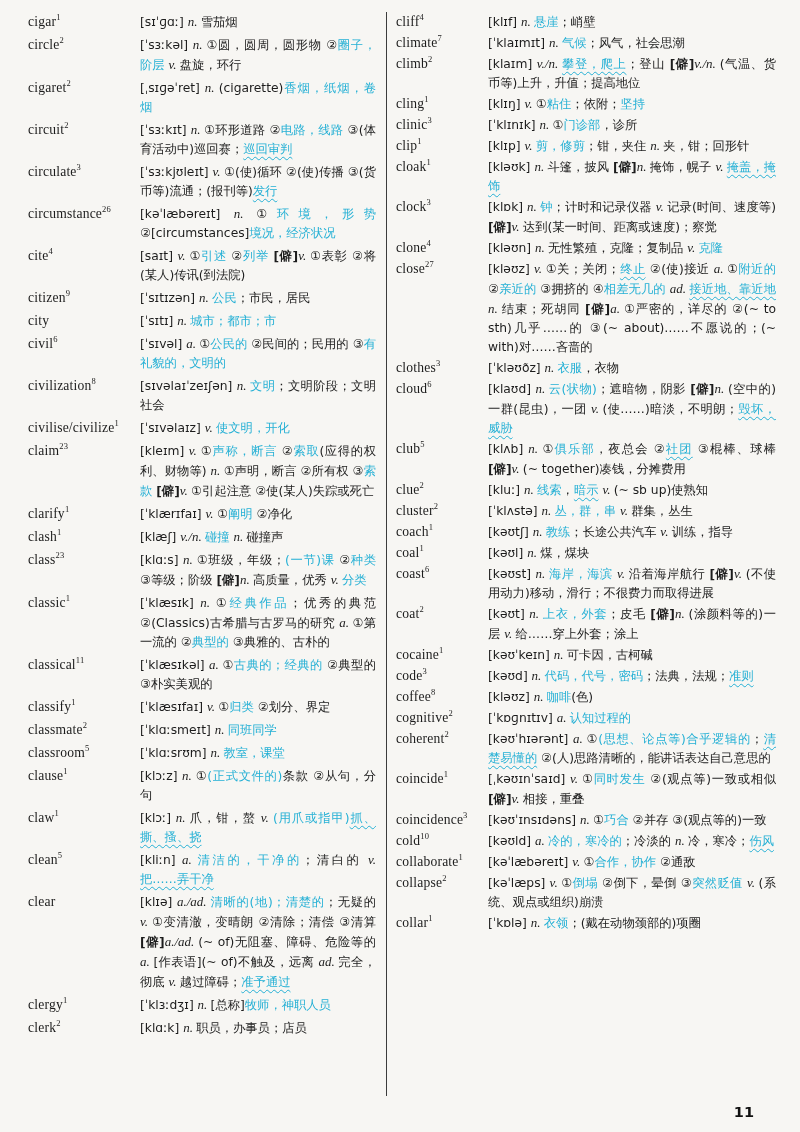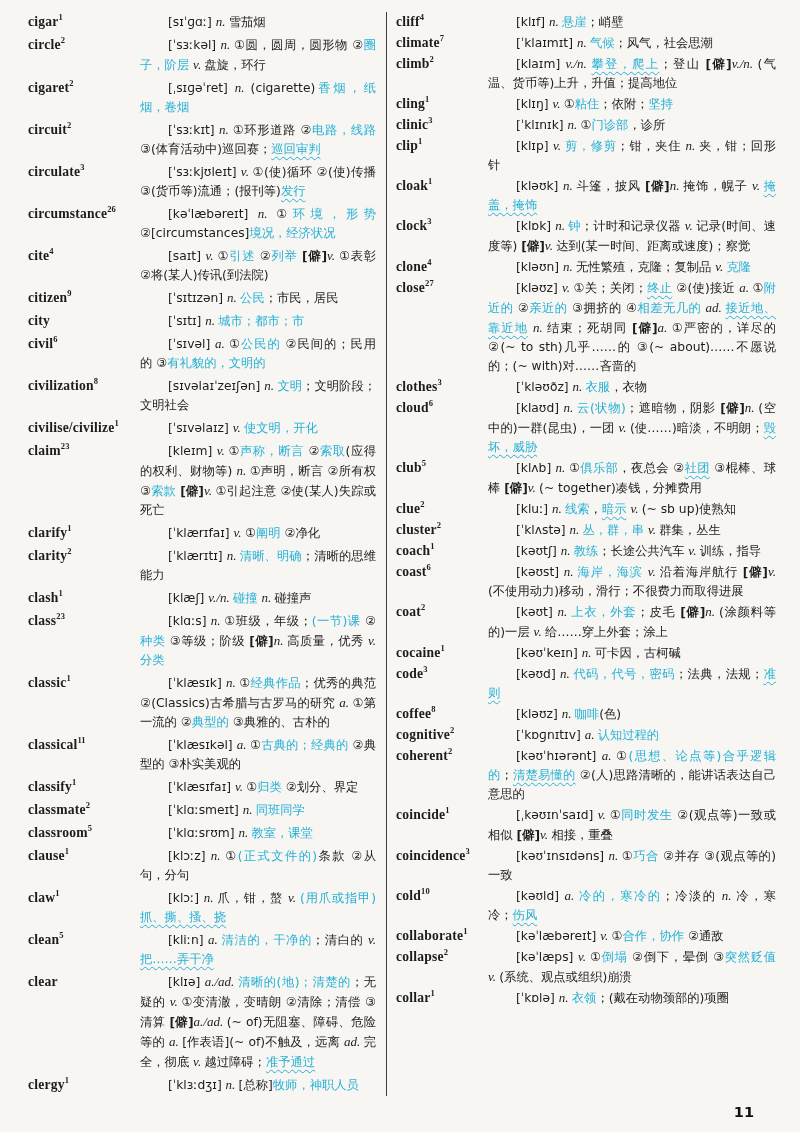--- a/index.html
+++ b/index.html
@@ -23,26 +23,26 @@
   .entry{
     font-size:12.3px;line-height:19px;
     padding-left:var(--ind);text-indent:calc(-1 * var(--ind));
     text-align:justify;
   }
   .col-left .entry{margin-bottom:3px;}
   .col-right .entry{margin-bottom:1px;}
   .hw{
     display:inline-block;min-width:var(--ind);text-indent:0;
     font-family:"Liberation Serif","DejaVu Serif",serif;
-    font-weight:bold;font-size:13.6px;letter-spacing:.2px;
+    font-weight:normal;font-size:13.6px;letter-spacing:.2px;
     vertical-align:baseline;box-sizing:border-box;padding-right:4px;
   }
   .hw sup{font-size:8.5px;vertical-align:super;line-height:0;}
   .body{}
-  .ph{color:var(--ink);margin-left:28px;}
+  .ph{color:var(--ink);}
   .pos{font-style:italic;font-family:"Liberation Serif","DejaVu Serif",serif;font-size:13px;}
   .txt{color:var(--ink);}
   .hl{color:var(--hl);}
   .hlw{color:var(--hl);text-decoration:underline wavy;text-decoration-thickness:1px;text-underline-offset:3px;}
   .rare{font-weight:bold;}
   .pagenum{
     position:absolute;right:46px;bottom:12px;
     font-weight:bold;font-size:14.5px;color:#111;
     font-family:"DejaVu Sans",sans-serif;
   }
@@ -60,21 +60,20 @@
         <div class="entry"><span class="hw">circulate<sup>3</sup></span><span class="body"><span class="ph">[ˈsɜːkjʊleɪt] </span><span class="pos">v. </span><span class="txt">①(使)循环 ②(使)传播 ③(货币等)流通；(报刊等)</span><span class="hlw">发行</span></span></div>
         <div class="entry"><span class="hw">circumstance<sup>26</sup></span><span class="body"><span class="ph">[kəˈlæbəreɪt] </span><span class="pos">n. </span><span class="txt">①</span><span class="hl">环境，形势</span><span class="txt"> ②[circumstances]</span><span class="hl">境况，经济状况</span></span></div>
         <div class="entry"><span class="hw">cite<sup>4</sup></span><span class="body"><span class="ph">[saɪt] </span><span class="pos">v. </span><span class="txt">①</span><span class="hl">引述</span><span class="txt"> ②</span><span class="hl">列举</span><span class="txt"> </span><span class="rare">[僻]</span><span class="pos">v. </span><span class="txt">①表彰 ②将(某人)传讯(到法院)</span></span></div>
         <div class="entry"><span class="hw">citizen<sup>9</sup></span><span class="body"><span class="ph">[ˈsɪtɪzən] </span><span class="pos">n. </span><span class="hl">公民</span><span class="txt">；市民，居民</span></span></div>
         <div class="entry"><span class="hw">city</span><span class="body"><span class="ph">[ˈsɪtɪ] </span><span class="pos">n. </span><span class="hl">城市；都市；市</span></span></div>
         <div class="entry"><span class="hw">civil<sup>6</sup></span><span class="body"><span class="ph">[ˈsɪvəl] </span><span class="pos">a. </span><span class="txt">①</span><span class="hl">公民的</span><span class="txt"> ②民间的；民用的 ③</span><span class="hl">有礼貌的，文明的</span></span></div>
         <div class="entry"><span class="hw">civilization<sup>8</sup></span><span class="body"><span class="ph">[sɪvəlaɪˈzeɪʃən] </span><span class="pos">n. </span><span class="hl">文明</span><span class="txt">；文明阶段；文明社会</span></span></div>
         <div class="entry"><span class="hw">civilise/civilize<sup>1</sup></span><span class="body"><span class="ph">[ˈsɪvəlaɪz] </span><span class="pos">v. </span><span class="hl">使文明，开化</span></span></div>
         <div class="entry"><span class="hw">claim<sup>23</sup></span><span class="body"><span class="ph">[kleɪm] </span><span class="pos">v. </span><span class="txt">①</span><span class="hl">声称，断言</span><span class="txt"> ②</span><span class="hl">索取</span><span class="txt">(应得的权利、财物等) </span><span class="pos">n. </span><span class="txt">①声明，断言 ②所有权 ③</span><span class="hl">索款</span><span class="txt"> </span><span class="rare">[僻]</span><span class="pos">v. </span><span class="txt">①引起注意 ②使(某人)失踪或死亡</span></span></div>
         <div class="entry"><span class="hw">clarify<sup>1</sup></span><span class="body"><span class="ph">[ˈklærɪfaɪ] </span><span class="pos">v. </span><span class="txt">①</span><span class="hl">阐明</span><span class="txt"> ②净化</span></span></div>
-        <div class="entry"><span class="hw">clarity<sup>2</sup></span><span class="body"><span class="ph">[ˈklærɪtɪ] </span><span class="pos">n. </span><span class="hl">清晰、明确</span><span class="txt">；清晰的思维能力</span></span></div>
         <div class="entry"><span class="hw">clash<sup>1</sup></span><span class="body"><span class="ph">[klæʃ] </span><span class="pos">v./n. </span><span class="hl">碰撞</span><span class="txt"> </span><span class="pos">n. </span><span class="txt">碰撞声</span></span></div>
         <div class="entry"><span class="hw">class<sup>23</sup></span><span class="body"><span class="ph">[klɑːs] </span><span class="pos">n. </span><span class="txt">①班级，年级；</span><span class="hl">(一节)课</span><span class="txt"> ②</span><span class="hl">种类</span><span class="txt"> ③等级；阶级 </span><span class="rare">[僻]</span><span class="pos">n. </span><span class="txt">高质量，优秀 </span><span class="pos">v. </span><span class="hl">分类</span></span></div>
         <div class="entry"><span class="hw">classic<sup>1</sup></span><span class="body"><span class="ph">[ˈklæsɪk] </span><span class="pos">n. </span><span class="txt">①</span><span class="hl">经典作品</span><span class="txt">；优秀的典范 ②(Classics)古希腊与古罗马的研究 </span><span class="pos">a. </span><span class="txt">①第一流的 ②</span><span class="hl">典型的</span><span class="txt"> ③典雅的、古朴的</span></span></div>
         <div class="entry"><span class="hw">classical<sup>11</sup></span><span class="body"><span class="ph">[ˈklæsɪkəl] </span><span class="pos">a. </span><span class="txt">①</span><span class="hl">古典的；经典的</span><span class="txt"> ②典型的 ③朴实美观的</span></span></div>
         <div class="entry"><span class="hw">classify<sup>1</sup></span><span class="body"><span class="ph">[ˈklæsɪfaɪ] </span><span class="pos">v. </span><span class="txt">①</span><span class="hl">归类</span><span class="txt"> ②划分、界定</span></span></div>
         <div class="entry"><span class="hw">classmate<sup>2</sup></span><span class="body"><span class="ph">[ˈklɑːsmeɪt] </span><span class="pos">n. </span><span class="hl">同班同学</span></span></div>
         <div class="entry"><span class="hw">classroom<sup>5</sup></span><span class="body"><span class="ph">[ˈklɑːsrʊm] </span><span class="pos">n. </span><span class="hl">教室，课堂</span></span></div>
         <div class="entry"><span class="hw">clause<sup>1</sup></span><span class="body"><span class="ph">[klɔːz] </span><span class="pos">n. </span><span class="txt">①</span><span class="hl">(正式文件的)</span><span class="txt">条款 ②从句，分句</span></span></div>
         <div class="entry"><span class="hw">claw<sup>1</sup></span><span class="body"><span class="ph">[klɔː] </span><span class="pos">n. </span><span class="txt">爪，钳，螯 </span><span class="pos">v. </span><span class="hl">(用爪或指甲)</span><span class="hlw">抓、撕、搔、挠</span></span></div>
         <div class="entry"><span class="hw">clean<sup>5</sup></span><span class="body"><span class="ph">[kliːn] </span><span class="pos">a. </span><span class="hl">清洁的，干净的</span><span class="txt">；清白的 </span><span class="pos">v. </span><span class="hlw">把……弄干净</span></span></div>
@@ -93,20 +92,21 @@
         <div class="entry"><span class="hw">cloak<sup>1</sup></span><span class="body"><span class="ph">[kləʊk] </span><span class="pos">n. </span><span class="txt">斗篷，披风 </span><span class="rare">[僻]</span><span class="pos">n. </span><span class="txt">掩饰，幌子 </span><span class="pos">v. </span><span class="hlw">掩盖，掩饰</span></span></div>
         <div class="entry"><span class="hw">clock<sup>3</sup></span><span class="body"><span class="ph">[klɒk] </span><span class="pos">n. </span><span class="hl">钟</span><span class="txt">；计时和记录仪器 </span><span class="pos">v. </span><span class="txt">记录(时间、速度等) </span><span class="rare">[僻]</span><span class="pos">v. </span><span class="txt">达到(某一时间、距离或速度)；察觉</span></span></div>
         <div class="entry"><span class="hw">clone<sup>4</sup></span><span class="body"><span class="ph">[kləʊn] </span><span class="pos">n. </span><span class="txt">无性繁殖，克隆；复制品 </span><span class="pos">v. </span><span class="hl">克隆</span></span></div>
         <div class="entry"><span class="hw">close<sup>27</sup></span><span class="body"><span class="ph">[kləʊz] </span><span class="pos">v. </span><span class="txt">①关；关闭；</span><span class="hlw">终止</span><span class="txt"> ②(使)接近 </span><span class="pos">a. </span><span class="txt">①</span><span class="hl">附近的</span><span class="txt"> ②</span><span class="hl">亲近的</span><span class="txt"> ③拥挤的 ④</span><span class="hl">相差无几的</span><span class="txt"> </span><span class="pos">ad. </span><span class="hlw">接近地、靠近地</span><span class="txt"> </span><span class="pos">n. </span><span class="txt">结束；死胡同 </span><span class="rare">[僻]</span><span class="pos">a. </span><span class="txt">①严密的，详尽的 ②(~ to sth)几乎……的 ③(~ about)……不愿说的；(~ with)对……吝啬的</span></span></div>
         <div class="entry"><span class="hw">clothes<sup>3</sup></span><span class="body"><span class="ph">[ˈkləʊðz] </span><span class="pos">n. </span><span class="hl">衣服</span><span class="txt">，衣物</span></span></div>
         <div class="entry"><span class="hw">cloud<sup>6</sup></span><span class="body"><span class="ph">[klaʊd] </span><span class="pos">n. </span><span class="hl">云(状物)</span><span class="txt">；遮暗物，阴影 </span><span class="rare">[僻]</span><span class="pos">n. </span><span class="txt">(空中的)一群(昆虫)，一团 </span><span class="pos">v. </span><span class="txt">(使……)暗淡，不明朗；</span><span class="hlw">毁坏，威胁</span></span></div>
         <div class="entry"><span class="hw">club<sup>5</sup></span><span class="body"><span class="ph">[klʌb] </span><span class="pos">n. </span><span class="txt">①</span><span class="hl">俱乐部</span><span class="txt">，夜总会 ②</span><span class="hlw">社团</span><span class="txt"> ③棍棒、球棒 </span><span class="rare">[僻]</span><span class="pos">v. </span><span class="txt">(~ together)凑钱，分摊费用</span></span></div>
         <div class="entry"><span class="hw">clue<sup>2</sup></span><span class="body"><span class="ph">[kluː] </span><span class="pos">n. </span><span class="hl">线索</span><span class="txt">，</span><span class="hlw">暗示</span><span class="txt"> </span><span class="pos">v. </span><span class="txt">(~ sb up)使熟知</span></span></div>
         <div class="entry"><span class="hw">cluster<sup>2</sup></span><span class="body"><span class="ph">[ˈklʌstə] </span><span class="pos">n. </span><span class="hl">丛，群，串</span><span class="txt"> </span><span class="pos">v. </span><span class="txt">群集，丛生</span></span></div>
         <div class="entry"><span class="hw">coach<sup>1</sup></span><span class="body"><span class="ph">[kəʊtʃ] </span><span class="pos">n. </span><span class="hl">教练</span><span class="txt">；长途公共汽车 </span><span class="pos">v. </span><span class="txt">训练，指导</span></span></div>
+        <div class="entry"><span class="hw">coal<sup>1</sup></span><span class="body"><span class="ph">[kəʊl] </span><span class="pos">n. </span><span class="txt">煤，煤块</span></span></div>
         <div class="entry"><span class="hw">coast<sup>6</sup></span><span class="body"><span class="ph">[kəʊst] </span><span class="pos">n. </span><span class="hl">海岸，海滨</span><span class="txt"> </span><span class="pos">v. </span><span class="txt">沿着海岸航行 </span><span class="rare">[僻]</span><span class="pos">v. </span><span class="txt">(不使用动力)移动，滑行；不很费力而取得进展</span></span></div>
         <div class="entry"><span class="hw">coat<sup>2</sup></span><span class="body"><span class="ph">[kəʊt] </span><span class="pos">n. </span><span class="hl">上衣，外套</span><span class="txt">；皮毛 </span><span class="rare">[僻]</span><span class="pos">n. </span><span class="txt">(涂颜料等的)一层 </span><span class="pos">v. </span><span class="txt">给……穿上外套；涂上</span></span></div>
         <div class="entry"><span class="hw">cocaine<sup>1</sup></span><span class="body"><span class="ph">[kəʊˈkeɪn] </span><span class="pos">n. </span><span class="txt">可卡因，古柯碱</span></span></div>
         <div class="entry"><span class="hw">code<sup>3</sup></span><span class="body"><span class="ph">[kəʊd] </span><span class="pos">n. </span><span class="hl">代码，代号，密码</span><span class="txt">；法典，法规；</span><span class="hlw">准则</span></span></div>
         <div class="entry"><span class="hw">coffee<sup>8</sup></span><span class="body"><span class="ph">[kləʊz] </span><span class="pos">n. </span><span class="hl">咖啡</span><span class="txt">(色)</span></span></div>
         <div class="entry"><span class="hw">cognitive<sup>2</sup></span><span class="body"><span class="ph">[ˈkɒɡnɪtɪv] </span><span class="pos">a. </span><span class="hl">认知过程的</span></span></div>
         <div class="entry"><span class="hw">coherent<sup>2</sup></span><span class="body"><span class="ph">[kəʊˈhɪərənt] </span><span class="pos">a. </span><span class="txt">①</span><span class="hl">(思想、论点等)合乎逻辑的</span><span class="txt">；</span><span class="hlw">清楚易懂的</span><span class="txt"> ②(人)思路清晰的，能讲话表达自己意思的</span></span></div>
         <div class="entry"><span class="hw">coincide<sup>1</sup></span><span class="body"><span class="ph">[ˌkəʊɪnˈsaɪd] </span><span class="pos">v. </span><span class="txt">①</span><span class="hl">同时发生</span><span class="txt"> ②(观点等)一致或相似 </span><span class="rare">[僻]</span><span class="pos">v. </span><span class="txt">相接，重叠</span></span></div>
         <div class="entry"><span class="hw">coincidence<sup>3</sup></span><span class="body"><span class="ph">[kəʊˈɪnsɪdəns] </span><span class="pos">n. </span><span class="txt">①</span><span class="hl">巧合</span><span class="txt"> ②并存 ③(观点等的)一致</span></span></div>
         <div class="entry"><span class="hw">cold<sup>10</sup></span><span class="body"><span class="ph">[kəʊld] </span><span class="pos">a. </span><span class="hl">冷的，寒冷的</span><span class="txt">；冷淡的 </span><span class="pos">n. </span><span class="txt">冷，寒冷；</span><span class="hlw">伤风</span></span></div>

